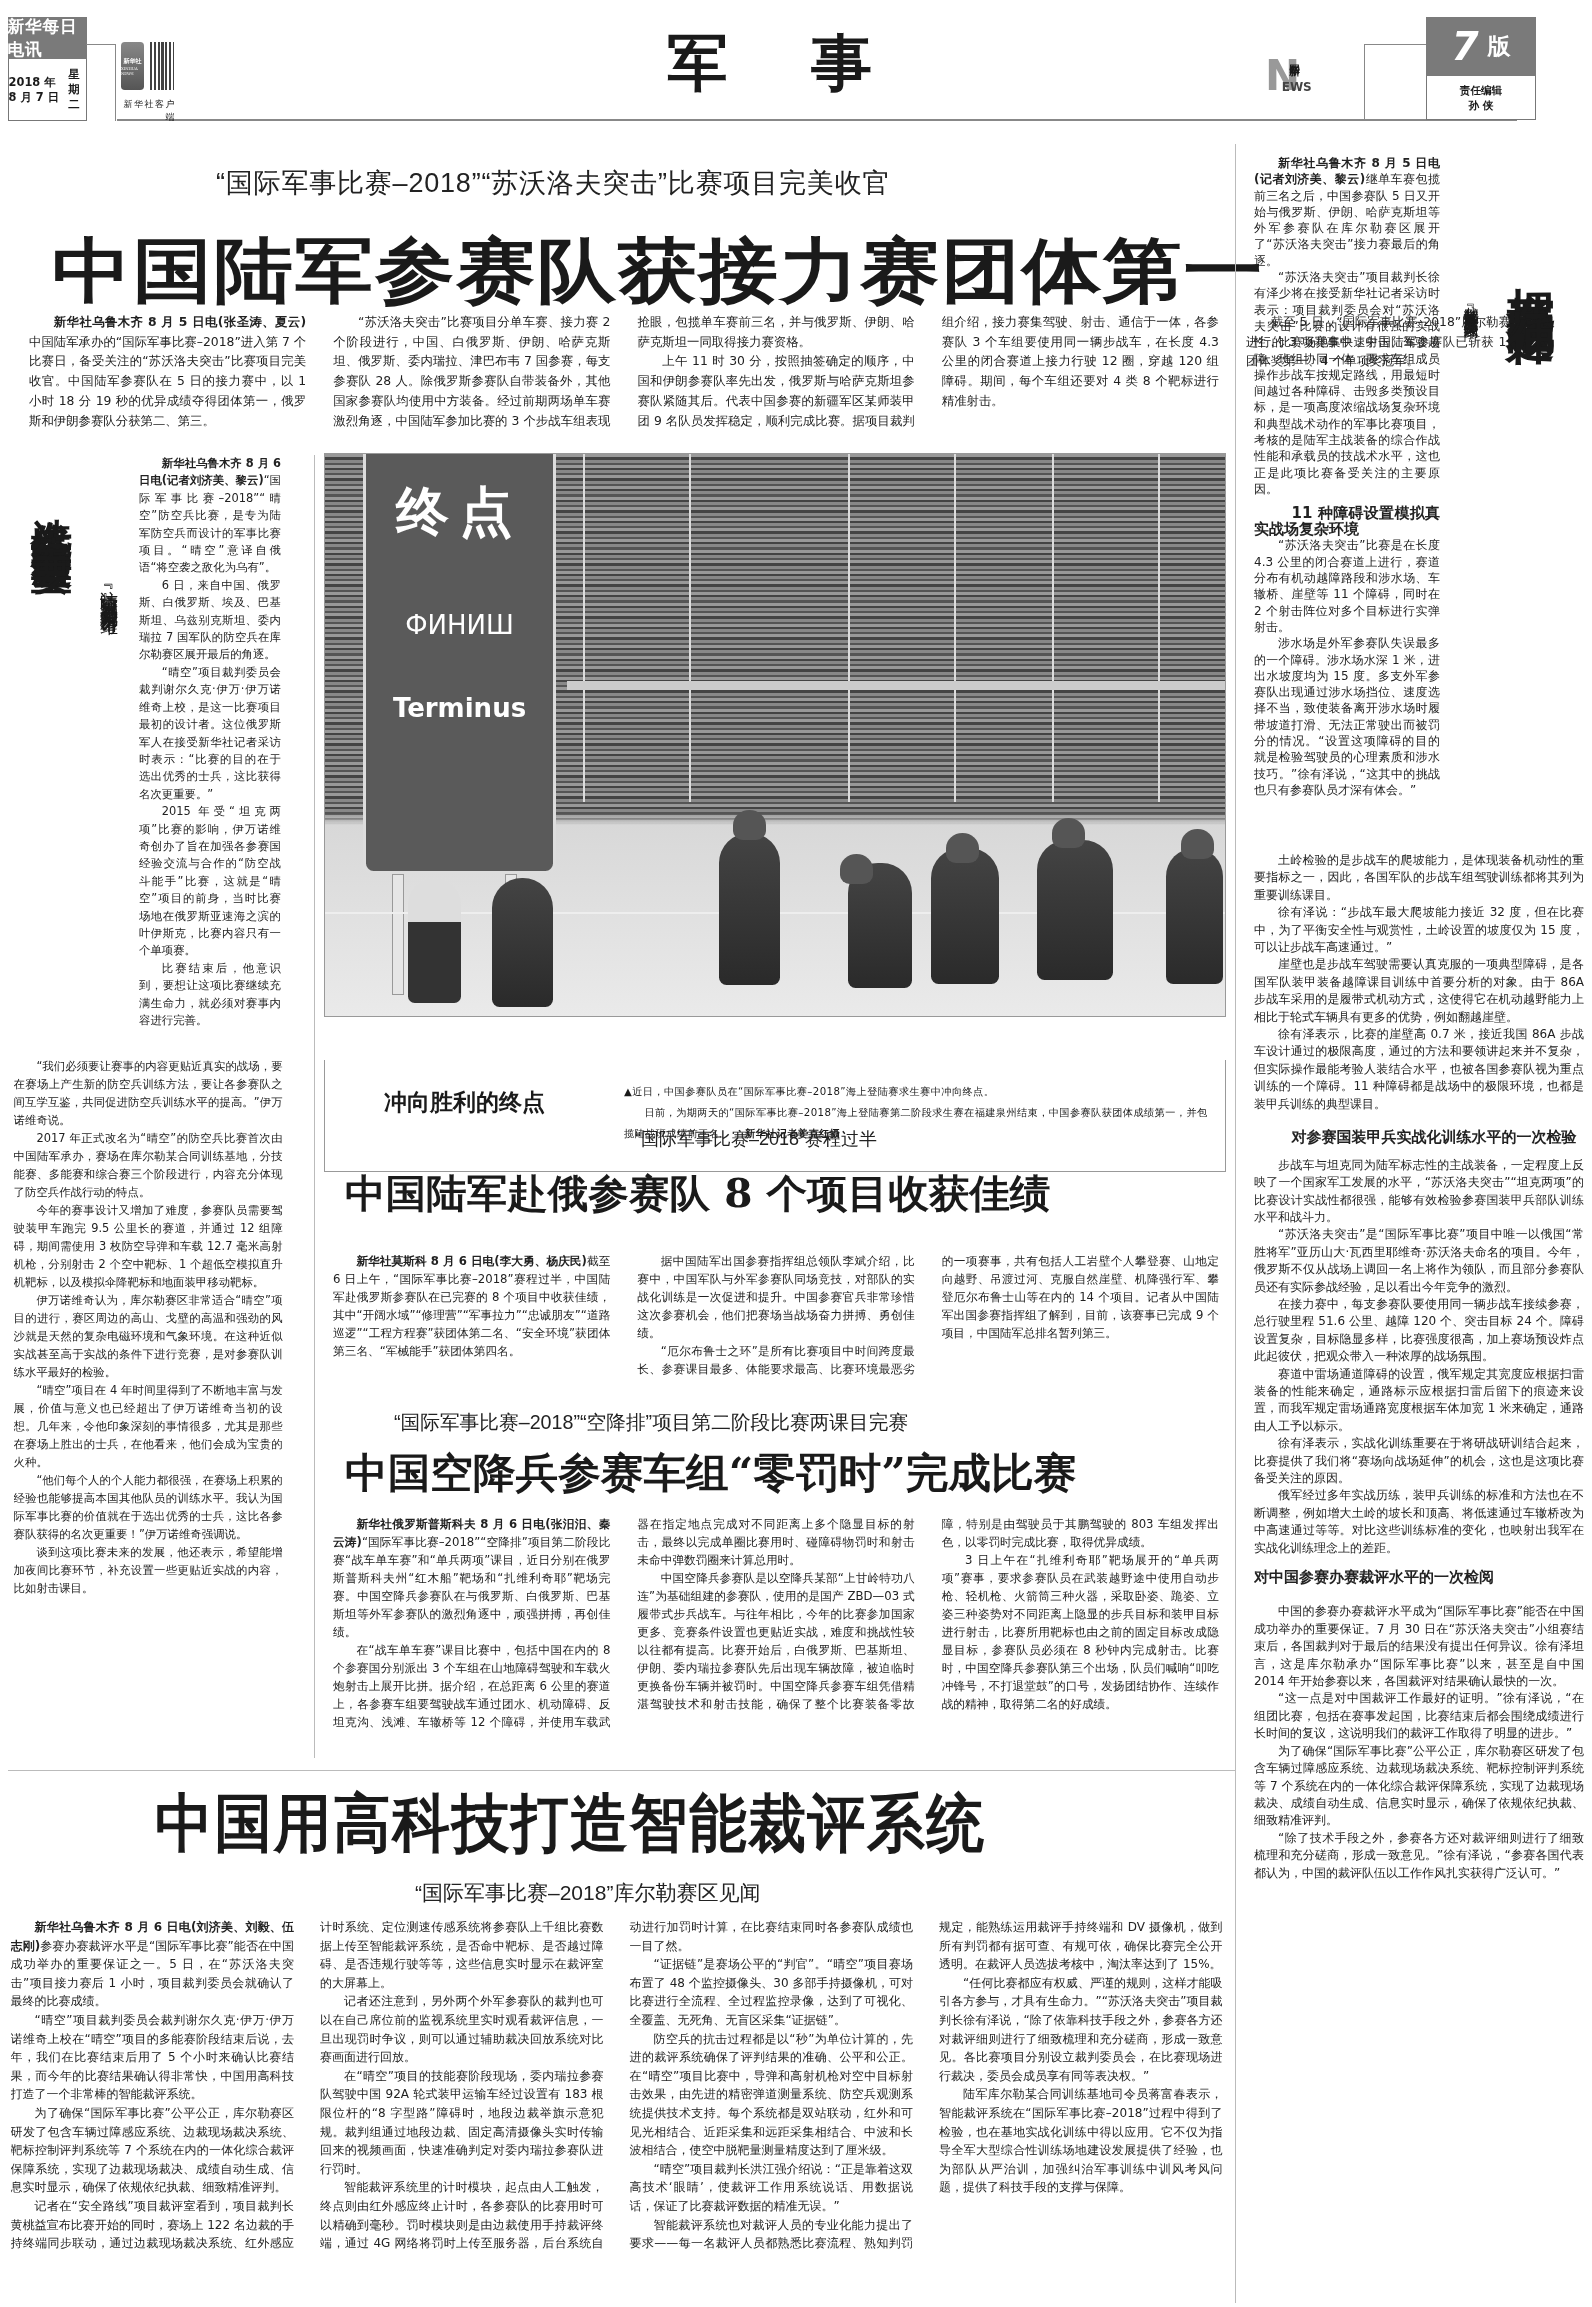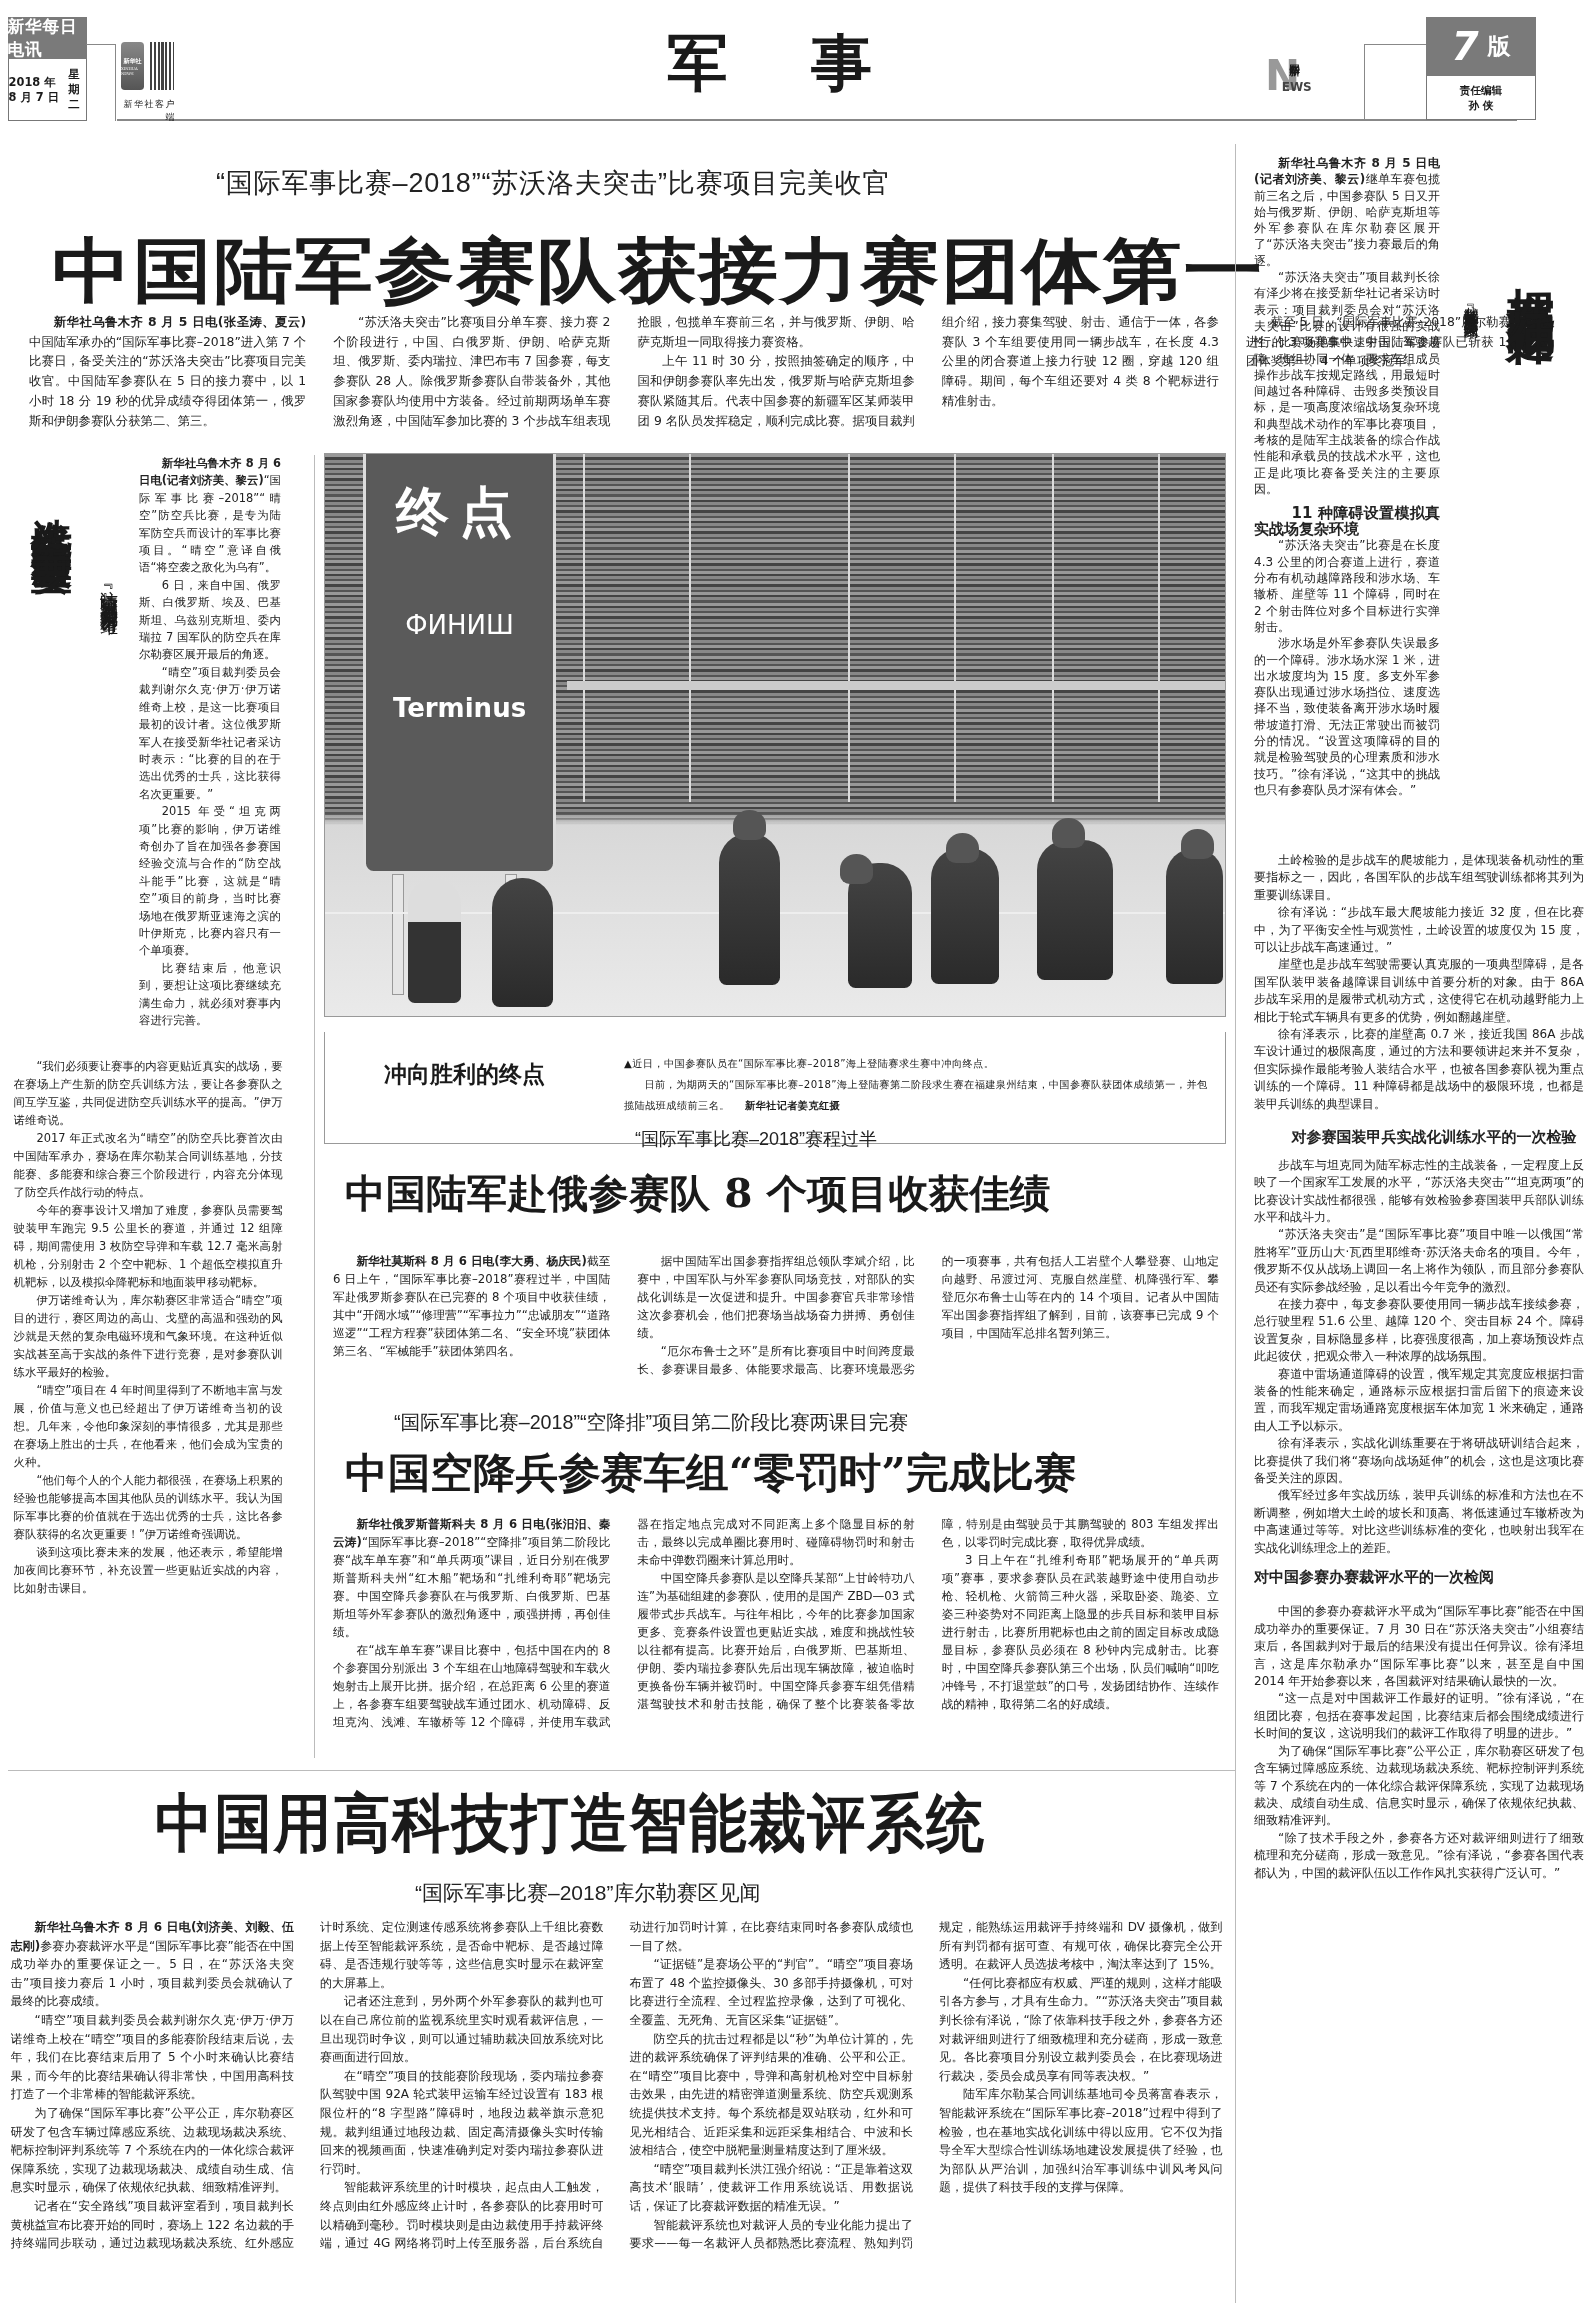--- a/index.html
+++ b/index.html
@@ -59,21 +59,21 @@
       #777; }
   .scaffold { position:absolute; top:0; height:62%; width:2.3px; background:#ddd; }
   .sign { position:absolute; left: 38px; top: 0; width: 193px; height: 420px; background:#5a5a5a; border: 3.8px solid #ddd; border-top:none; border-radius: 0 0 10.6px 10.6px; color:#fff; text-align:center; }
   .sign .zh { font-family:"DejaVu Sans",sans-serif; font-size: 53px; font-weight:bold; margin-top: 23px; letter-spacing: 10.6px; }
   .sign .ru { font-family:"DejaVu Sans",sans-serif; font-size: 26px; margin-top: 61px; }
   .sign .en { font-family:"DejaVu Sans",sans-serif; font-size: 26px; font-weight:bold; margin-top: 53px; }
   .pole { position:absolute; width: 12px; background:#e6e6e6; border:0.8px solid #999; }
   .tape { position:absolute; left: 0; top: 458px; width: 100%; height: 1.5px; background:#eee; }
   .soldier { position:absolute; background: linear-gradient(#444,#2a2a2a); border-radius: 30px 30px 7.6px 7.6px; }
   .helmet { position:absolute; width: 33px; height: 30px; border-radius: 50% 50% 30% 30%; background:#555; }
-  .caption-box { left: 324px; top: 1032px; width: 902px; height: 112px; border: 0.8px solid #999; border-top: none; }
+  .caption-box { left: 324px; top: 1060px; width: 902px; height: 112px; border: 0.8px solid #999; border-top: none; }
   .caption-title { position:absolute; left: 59px; top: 27px; font-family:"DejaVu Sans",sans-serif; font-weight:bold; font-size: 23px; }
   .caption-text { position:absolute; left: 299px; top: 21px; width: 591px; font-family:"DejaVu Sans",sans-serif; font-size: 10.2px; line-height: 21px; letter-spacing: 0.4px; }
   .caption-text .credit { font-weight: bold; margin-left: 15px; }
 
   .sub-bold { font-family:"DejaVu Sans",sans-serif; font-weight:bold; font-size: 15px; }
   .hr { position:absolute; height:0; border-top:0.8px solid #bbb; }
 </style>
 </head>
 <body>
 

